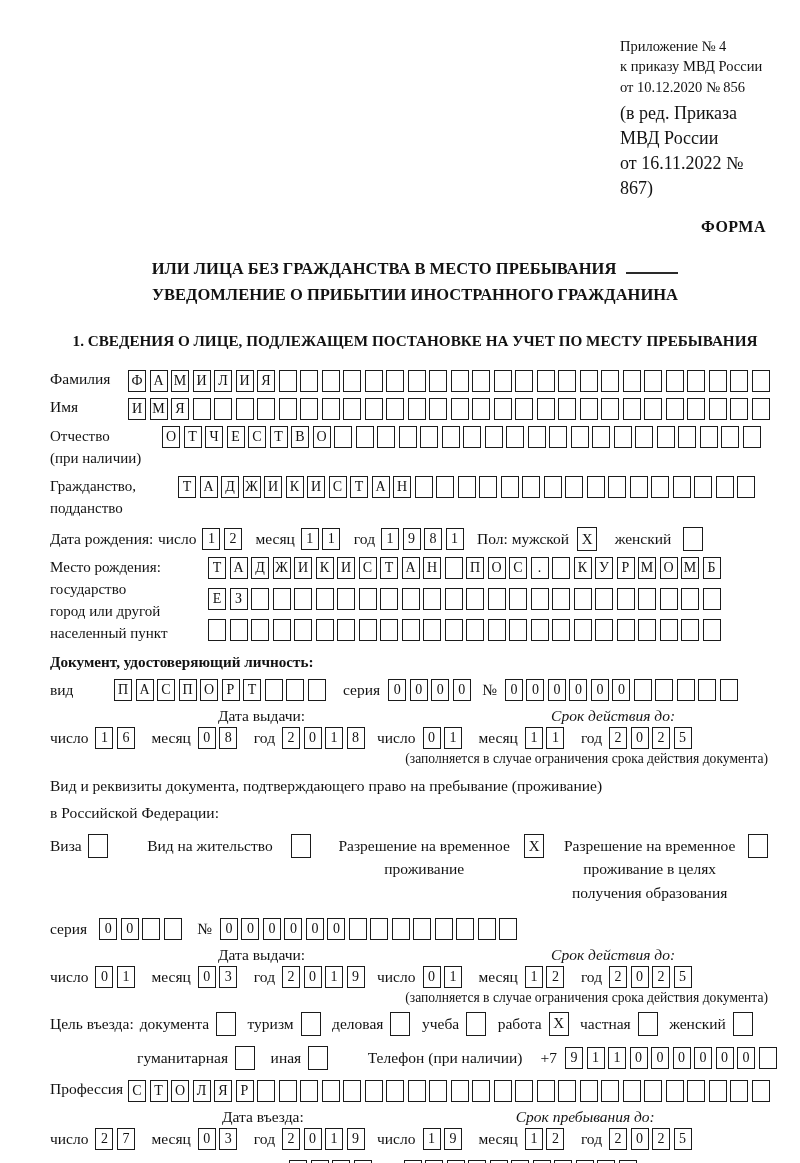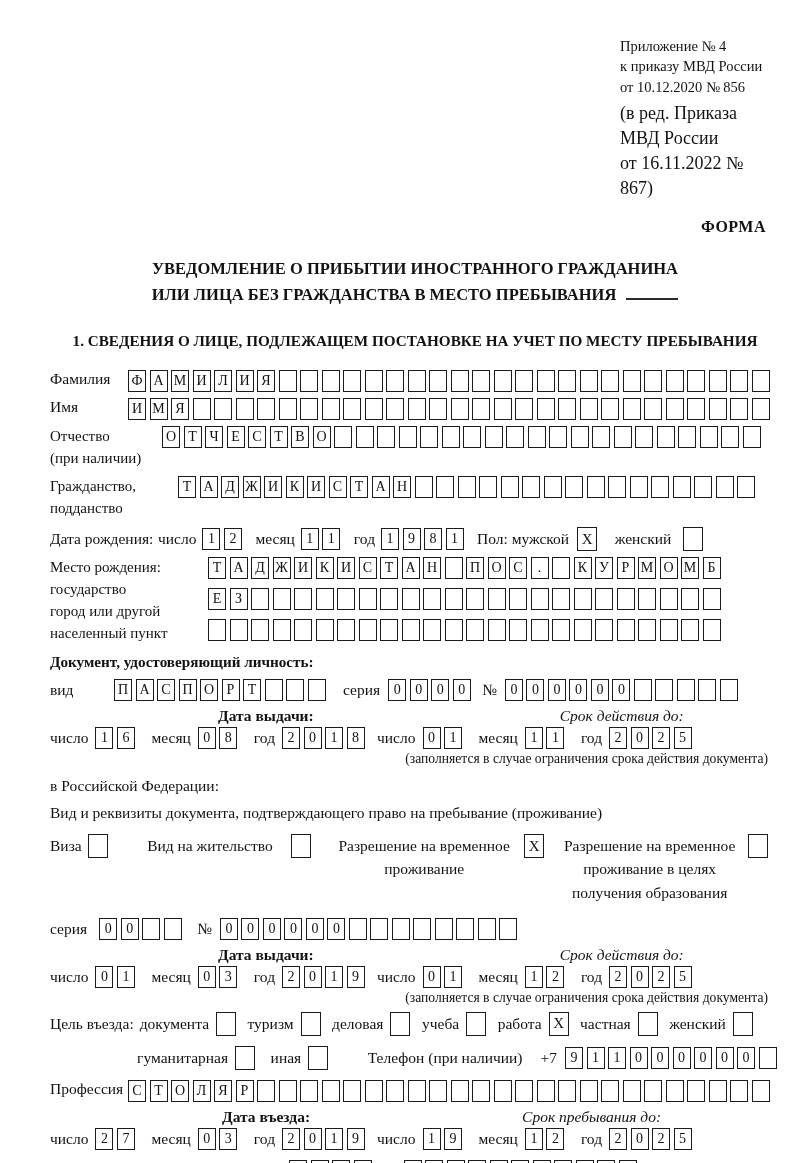--- a/index.html
+++ b/index.html
@@ -31,21 +31,21 @@
   .lbl2{line-height:1.45;font-size:15px;flex:none;}
   .w78{width:78px;} .w112{width:112px;} .w128{width:128px;} .w158{width:158px;} .w95{width:95px;}
   .ml6{margin-left:6px;} .ml8{margin-left:8px;} .ml10{margin-left:10px;} .ml12{margin-left:12px;}
   .ml14{margin-left:14px;} .ml18{margin-left:18px;} .ml28{margin-left:36px;text-align:right;} .ml36{margin-left:36px;}
   .mr6{margin-right:6px;} .mr8{margin-right:8px;} .mr12{margin-right:12px;}
 
   .doc-heading{text-align:left;font-weight:bold;font-size:15.2px;margin:8px 0 8px 0;}
 
   
   .dates-head{display:flex;font-size:15.5px;margin-top:4px;margin-bottom:2px;}
-  .dh1{margin-left:168px;font-weight:bold;} .dh2{margin-left:246px;font-style:italic;}
+  .dh1{margin-left:168px;} .dh2{margin-left:246px;font-style:italic;}
   .dates-row{display:flex;align-items:center;margin-bottom:2px;}
   .dg{display:flex;align-items:center;}
   .dg .l{font-size:15.5px;margin-right:7px;}
   .dg .m{margin-left:13px;}
   .dg2{margin-left:9px;}
   .note{font-size:13.6px;text-align:right;margin:2px 12px 6px 0;}
 
   .intro{font-size:15.5px;line-height:1.7;margin-top:6px;}
 
   
@@ -65,22 +65,22 @@
   <div class="hdr">
     <div>Приложение № 4</div>
     <div>к приказу МВД России</div>
     <div>от 10.12.2020 № 856</div>
     <div class="small gap">(в ред. Приказа МВД России</div>
     <div class="small">от 16.11.2022 № 867)</div>
   </div>
   <div class="forma">ФОРМА</div>
 
   <div class="title">
+    <div><span>ИЛИ ЛИЦА БЕЗ ГРАЖДАНСТВА В МЕСТО ПРЕБЫВАНИЯ</span><span class="blank"></span></div>
     <div>УВЕДОМЛЕНИЕ О ПРИБЫТИИ ИНОСТРАННОГО ГРАЖДАНИНА</div>
-    <div><span>ИЛИ ЛИЦА БЕЗ ГРАЖДАНСТВА В МЕСТО ПРЕБЫВАНИЯ</span><span class="blank"></span></div>
   </div>
 
   <div class="sec-heading">1. СВЕДЕНИЯ О ЛИЦЕ, ПОДЛЕЖАЩЕМ ПОСТАНОВКЕ НА УЧЕТ ПО МЕСТУ ПРЕБЫВАНИЯ</div>
 
   <div class="row" style="margin-top:20px;">
     <div class="lbl w78">Фамилия</div>
     <div class="boxes">
         <span class="cell">Ф</span>
         <span class="cell">А</span>
         <span class="cell">М</span>
@@ -416,22 +416,22 @@
           <span class="cell">2</span>
           <span class="cell">0</span>
           <span class="cell">2</span>
           <span class="cell">5</span>
         </span>
     </div>
   </div>
   <div class="note">(заполняется в случае ограничения срока действия документа)</div>
 
   <div class="intro">
+    <div>Вид и реквизиты документа, подтверждающего право на пребывание (проживание)</div>
     <div>в Российской Федерации:</div>
-    <div>Вид и реквизиты документа, подтверждающего право на пребывание (проживание)</div>
   </div>
 
   <div class="permit-row">
     <div class="pitem">
       <span class="txt">Виза</span>
       <span class="cell cb ml6"></span>
     </div>
     <div class="pitem ml28">
       <span class="txt">Вид на жительство</span>
       <span class="cell cb ml18"></span>

